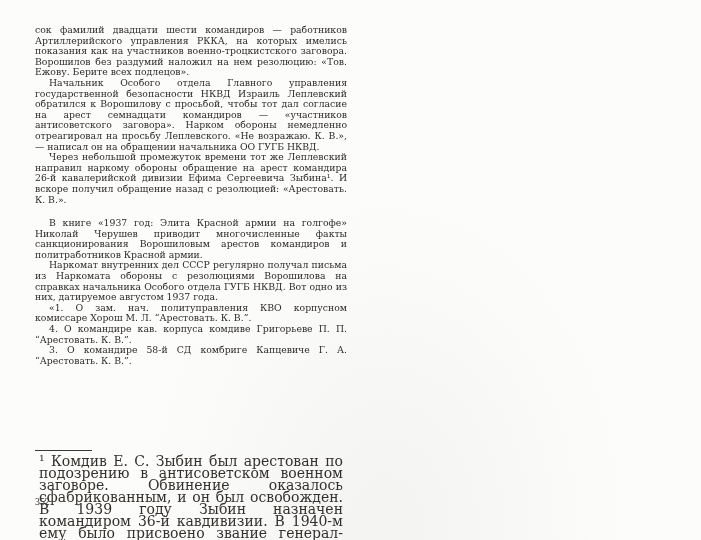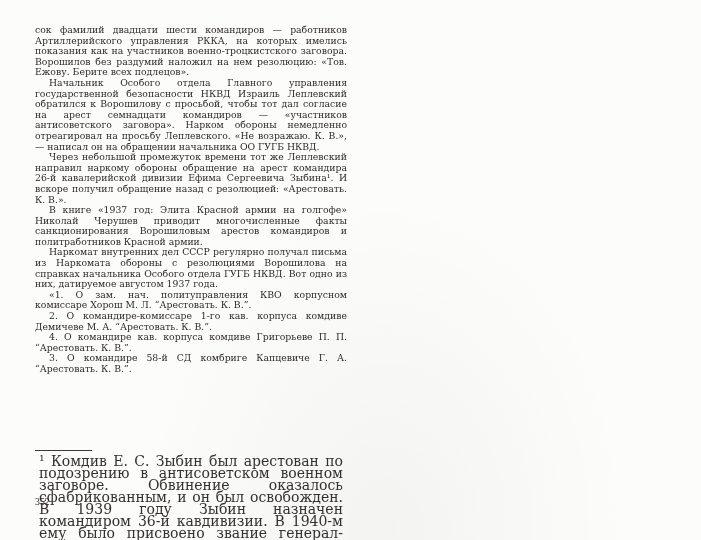--- a/index.html
+++ b/index.html
@@ -17,21 +17,21 @@
 
   .text-column{
     position:absolute;left:35px;top:25px;width:312px;height:424px;
     overflow:hidden;
   }
   .text-column p{
     margin:0;font-size:9.3px;line-height:10.6px;text-align:justify;
     text-indent:14px;color:#2e2a28;
   }
   .text-column p.noindent{text-indent:0;}
-  .text-column p.gap-before{}
+  .text-column p.gap-before{margin-top:13px;}
 
   .footnote-block{position:absolute;left:35px;top:450px;width:312px;}
   .fn-rule{width:57px;border-top:1px solid #3d3936;margin:0 0 3px 0;}
   .footnote-block p{
     margin:4px;font-size:14px;line-height:12px;text-align:justify;color:#34302d;
   }
   .page-number{
     position:absolute;left:35px;top:496px;font-size:9.8px;color:#2e2a28;
     font-family:Liberation Serif, serif;
   }
@@ -40,21 +40,20 @@
 <body>
 
 <div class="page page-left">
   <div class="text-column">
     <p class="noindent">сок фамилий двадцати шести командиров — работников Артиллерийского управления РККА, на которых имелись показания как на участников военно-троцкистского заговора. Ворошилов без раздумий наложил на нем резолюцию: «Тов. Ежову. Берите всех подлецов».</p>
     <p>Начальник Особого отдела Главного управления государственной безопасности НКВД Израиль Леплевский обратился к Ворошилову с просьбой, чтобы тот дал согласие на арест семнадцати командиров — «участников антисоветского заговора». Нарком обороны немедленно отреагировал на просьбу Леплевского. «Не возражаю. К. В.», — написал он на обращении начальника ОО ГУГБ НКВД.</p>
     <p>Через небольшой промежуток времени тот же Леплевский направил наркому обороны обращение на арест командира 26-й кавалерийской дивизии Ефима Сергеевича Зыбина¹. И вскоре получил обращение назад с резолюцией: «Арестовать. К. В.».</p>
     <p class="gap-before">В книге «1937 год: Элита Красной армии на голгофе» Николай Черушев приводит многочисленные факты санкционирования Ворошиловым арестов командиров и политработников Красной армии.</p>
     <p>Наркомат внутренних дел СССР регулярно получал письма из Наркомата обороны с резолюциями Ворошилова на справках начальника Особого отдела ГУГБ НКВД. Вот одно из них, датируемое августом 1937 года.</p>
     <p>«1. О зам. нач. политуправления КВО корпусном комиссаре Хорош М. Л. “Арестовать. К. В.”.</p>
-    <p>2. О командире-комиссаре 1-го кав. корпуса комдиве Демичеве М. А. “Арестовать. К. В.”.</p>
     <p>4. О командире кав. корпуса комдиве Григорьеве П. П. “Арестовать. К. В.”.</p>
     <p>3. О командире 58-й СД комбриге Капцевиче Г. А. “Арестовать. К. В.”.</p>
   </div>
 
   <div class="footnote-block">
     <div class="fn-rule"></div>
     <p>¹ Комдив Е. С. Зыбин был арестован по подозрению в антисоветском военном заговоре. Обвинение оказалось сфабрикованным, и он был освобожден. В 1939 году Зыбин назначен командиром 36-й кавдивизии. В 1940-м ему было присвоено звание генерал-майора.</p>
   </div>
 
   <div class="page-number">352</div>

